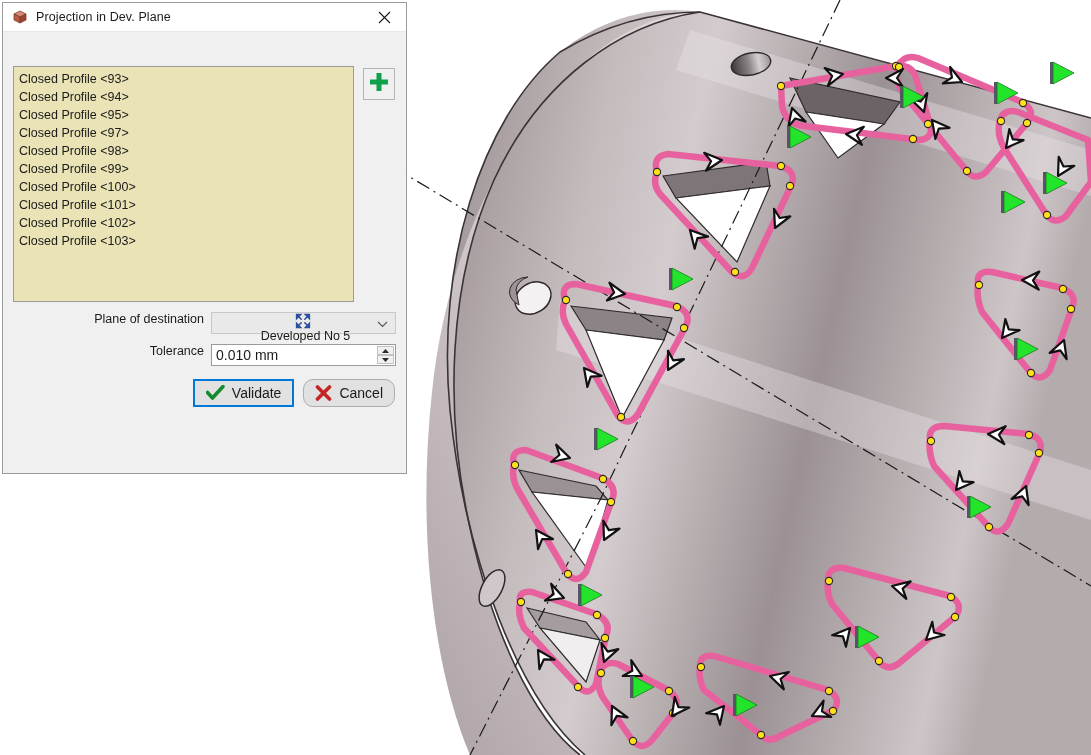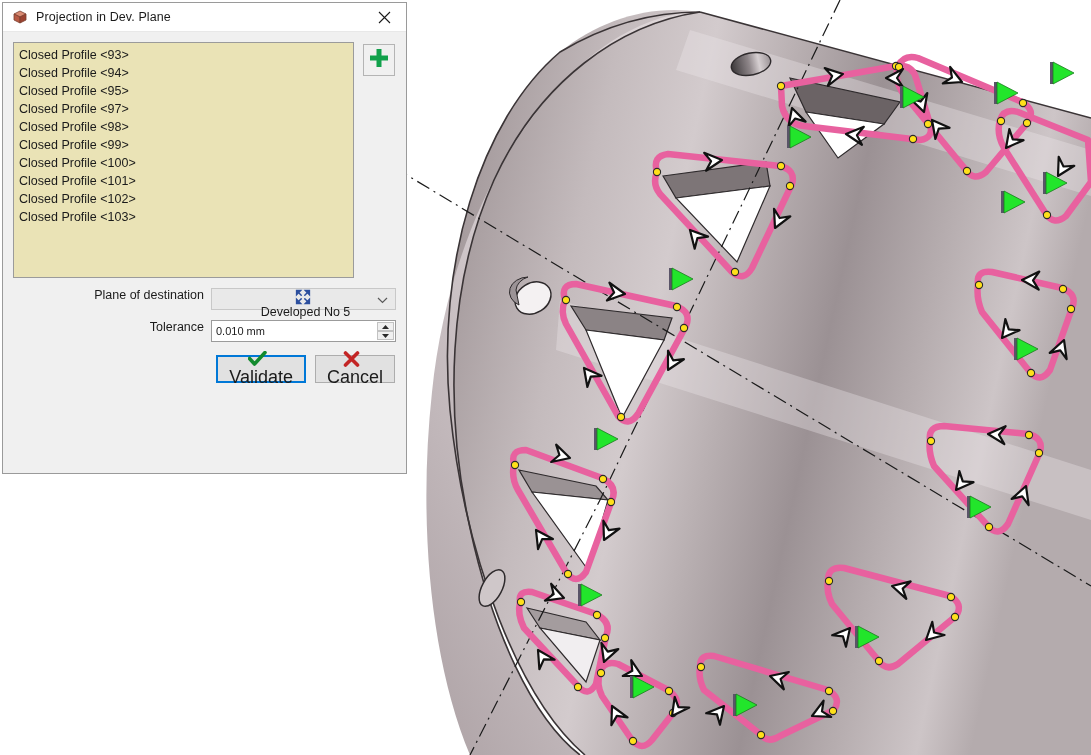--- a/index.html
+++ b/index.html
@@ -45,21 +45,21 @@
   .close-btn {
     position: absolute; right: 0; top: 0;
     width: 44px; height: 28px;
     display: flex; align-items: center; justify-content: center;
     cursor: default;
   }
   .close-btn svg { display:block; }
 
   .dlg-body { position: relative; padding: 10px 10px 8px 10px; }
 
-  .list-row { display: flex; align-items: flex-start; }
+  .list-row { display: flex; align-items: flex-start; margin-top: 24px; }
   .profile-list {
     width: 341px; height: 236px;
     background: #eae3b6;
     border: 1px solid #9b9b9b;
     box-sizing: border-box;
     padding: 3px 0 0 5px;
     overflow: hidden;
   }
   .profile-item {
     font-size: 12.5px;
@@ -107,21 +107,21 @@
 
   .spin-wrap {
     width: 185px; height: 22px;
     background: #ffffff;
     border: 1px solid #9b9b9b;
     box-sizing: border-box;
     display: flex; align-items: center;
     position: relative;
   }
   .spin-text {
-    font-size: 11px; color: #1b1b1b;
+    font-size: 14px; color: #1b1b1b;
     padding-left: 4px; white-space: nowrap;
   }
   .spin-btns {
     position: absolute; right: 1px; top: 1px;
     width: 17px; height: 18px;
     display: flex; flex-direction: column;
   }
   .spin-b {
     flex: 1; background: #f0f0f0; border: 1px solid #c2c2c2;
     display:flex; align-items:center; justify-content:center;
@@ -132,31 +132,30 @@
     display: flex; justify-content: flex-end; align-items: center;
     margin-top: 13px; padding-right: 1px;
   }
   .dlg-btn {
     height: 28px;
     background: #e1e1e1;
     border: 1px solid #adadad;
     box-sizing: border-box;
     display: flex; align-items: center; justify-content: center;
     padding: 0 11px;
-    font-size: 18px; color: #1b1b1b;
+    font-size: 14px; color: #1b1b1b;
     cursor: default;
     white-space: nowrap;
-    flex-direction: column;
   }
   .dlg-btn .bico { margin-right: 7px; display:flex; }
   .dlg-btn.focused {
     border: 2px solid #0078d7;
     background: #e1e1e1;
   }
-  .dlg-btn + .dlg-btn { margin-left: 9px; }
+  .dlg-btn + .dlg-btn { margin-left: 9px; border-radius: 10px; }
 </style>
 </head>
 <body>
 
 <div id="root">
 
   <div id="viewport">
     <svg width="1091" height="755" viewBox="0 0 1091 755" xmlns="http://www.w3.org/2000/svg">
       <defs>
         <linearGradient id="bodyGrad" x1="0" y1="0" x2="1" y2="0.25">

